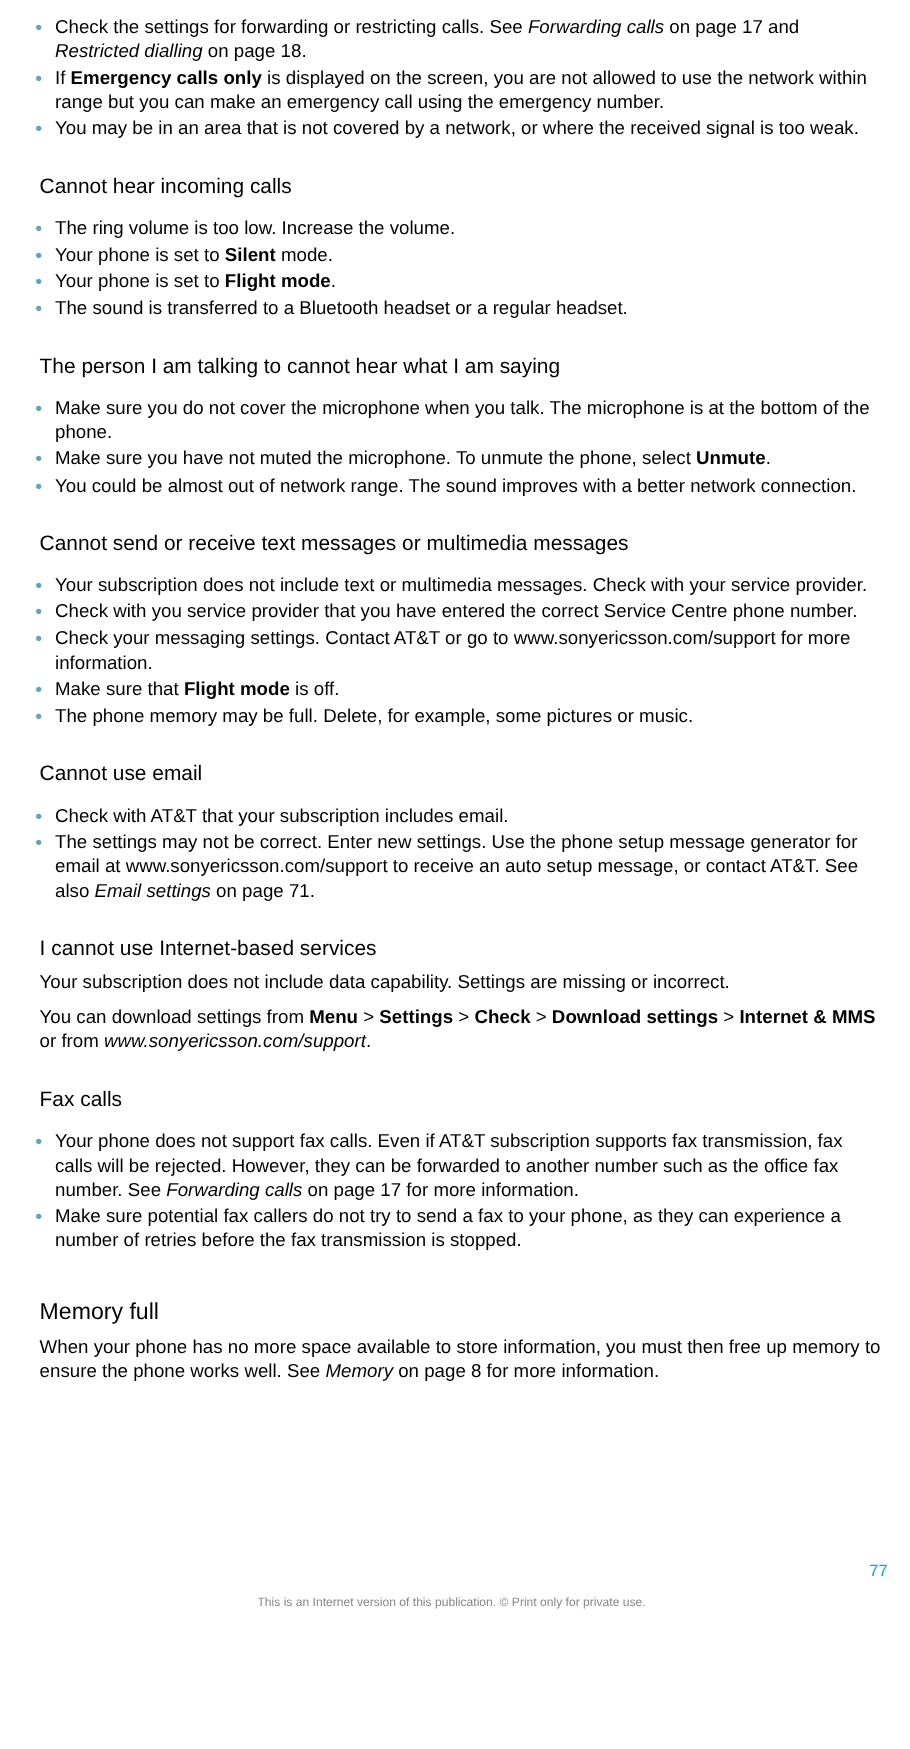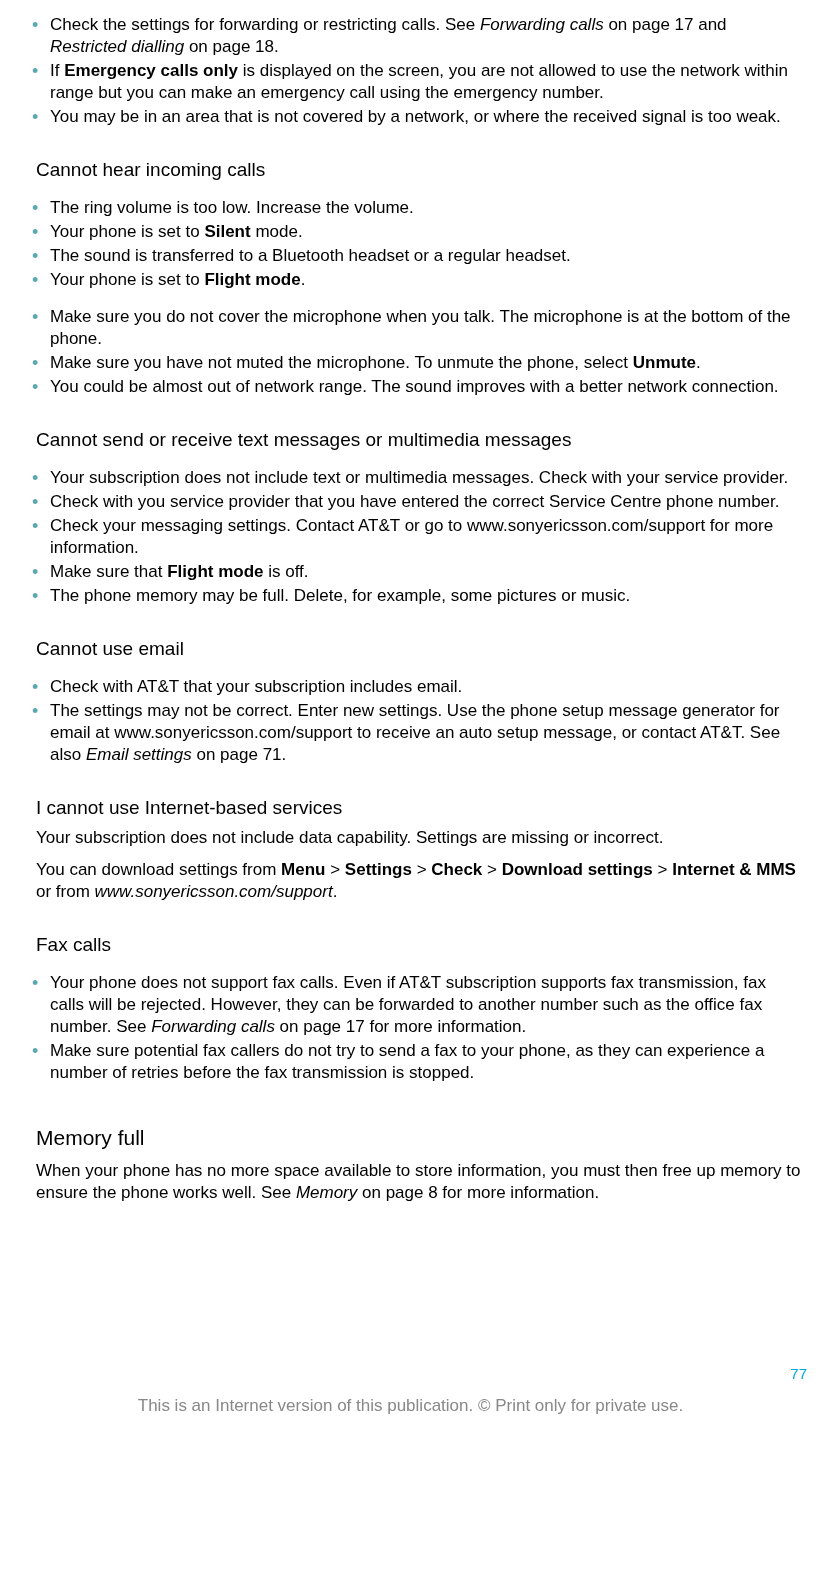--- a/index.html
+++ b/index.html
@@ -53,44 +53,45 @@
   }
   .page-num {
     text-align: right;
     color: #00a8d6;
     font-size: 15px;
     margin-top: 160px;
   }
   .footer {
     text-align: center;
     color: #888;
-    font-size: 17px;
+    font-size: 11px;
     margin-top: 12px;
     margin-bottom: 12px;
   }
 </style>
 </head>
 <body>
 
 <div class="page">
 
   <ul>
     <li>Check the settings for forwarding or restricting calls. See <i>Forwarding calls</i> on page 17 and <i>Restricted dialling</i> on page 18.</li>
     <li>If <b>Emergency calls only</b> is displayed on the screen, you are not allowed to use the network within range but you can make an emergency call using the emergency number.</li>
     <li>You may be in an area that is not covered by a network, or where the received signal is too weak.</li>
   </ul>
 
   <div class="heading">Cannot hear incoming calls</div>
   <ul>
     <li>The ring volume is too low. Increase the volume.</li>
     <li>Your phone is set to <b>Silent</b> mode.</li>
+    <li>Your phone is set to <b>Flight mode</b>.</li>
     <li>The sound is transferred to a Bluetooth headset or a regular headset.</li>
-    <li>Your phone is set to <b>Flight mode</b>.</li>
   </ul>
 
+  <div class="heading">The person I am talking to cannot hear what I am saying</div>
   <ul>
     <li>Make sure you do not cover the microphone when you talk. The microphone is at the bottom of the phone.</li>
     <li>Make sure you have not muted the microphone. To unmute the phone, select <b>Unmute</b>.</li>
     <li>You could be almost out of network range. The sound improves with a better network connection.</li>
   </ul>
 
   <div class="heading">Cannot send or receive text messages or multimedia messages</div>
   <ul>
     <li>Your subscription does not include text or multimedia messages. Check with your service provider.</li>
     <li>Check with you service provider that you have entered the correct Service Centre phone number.</li>

